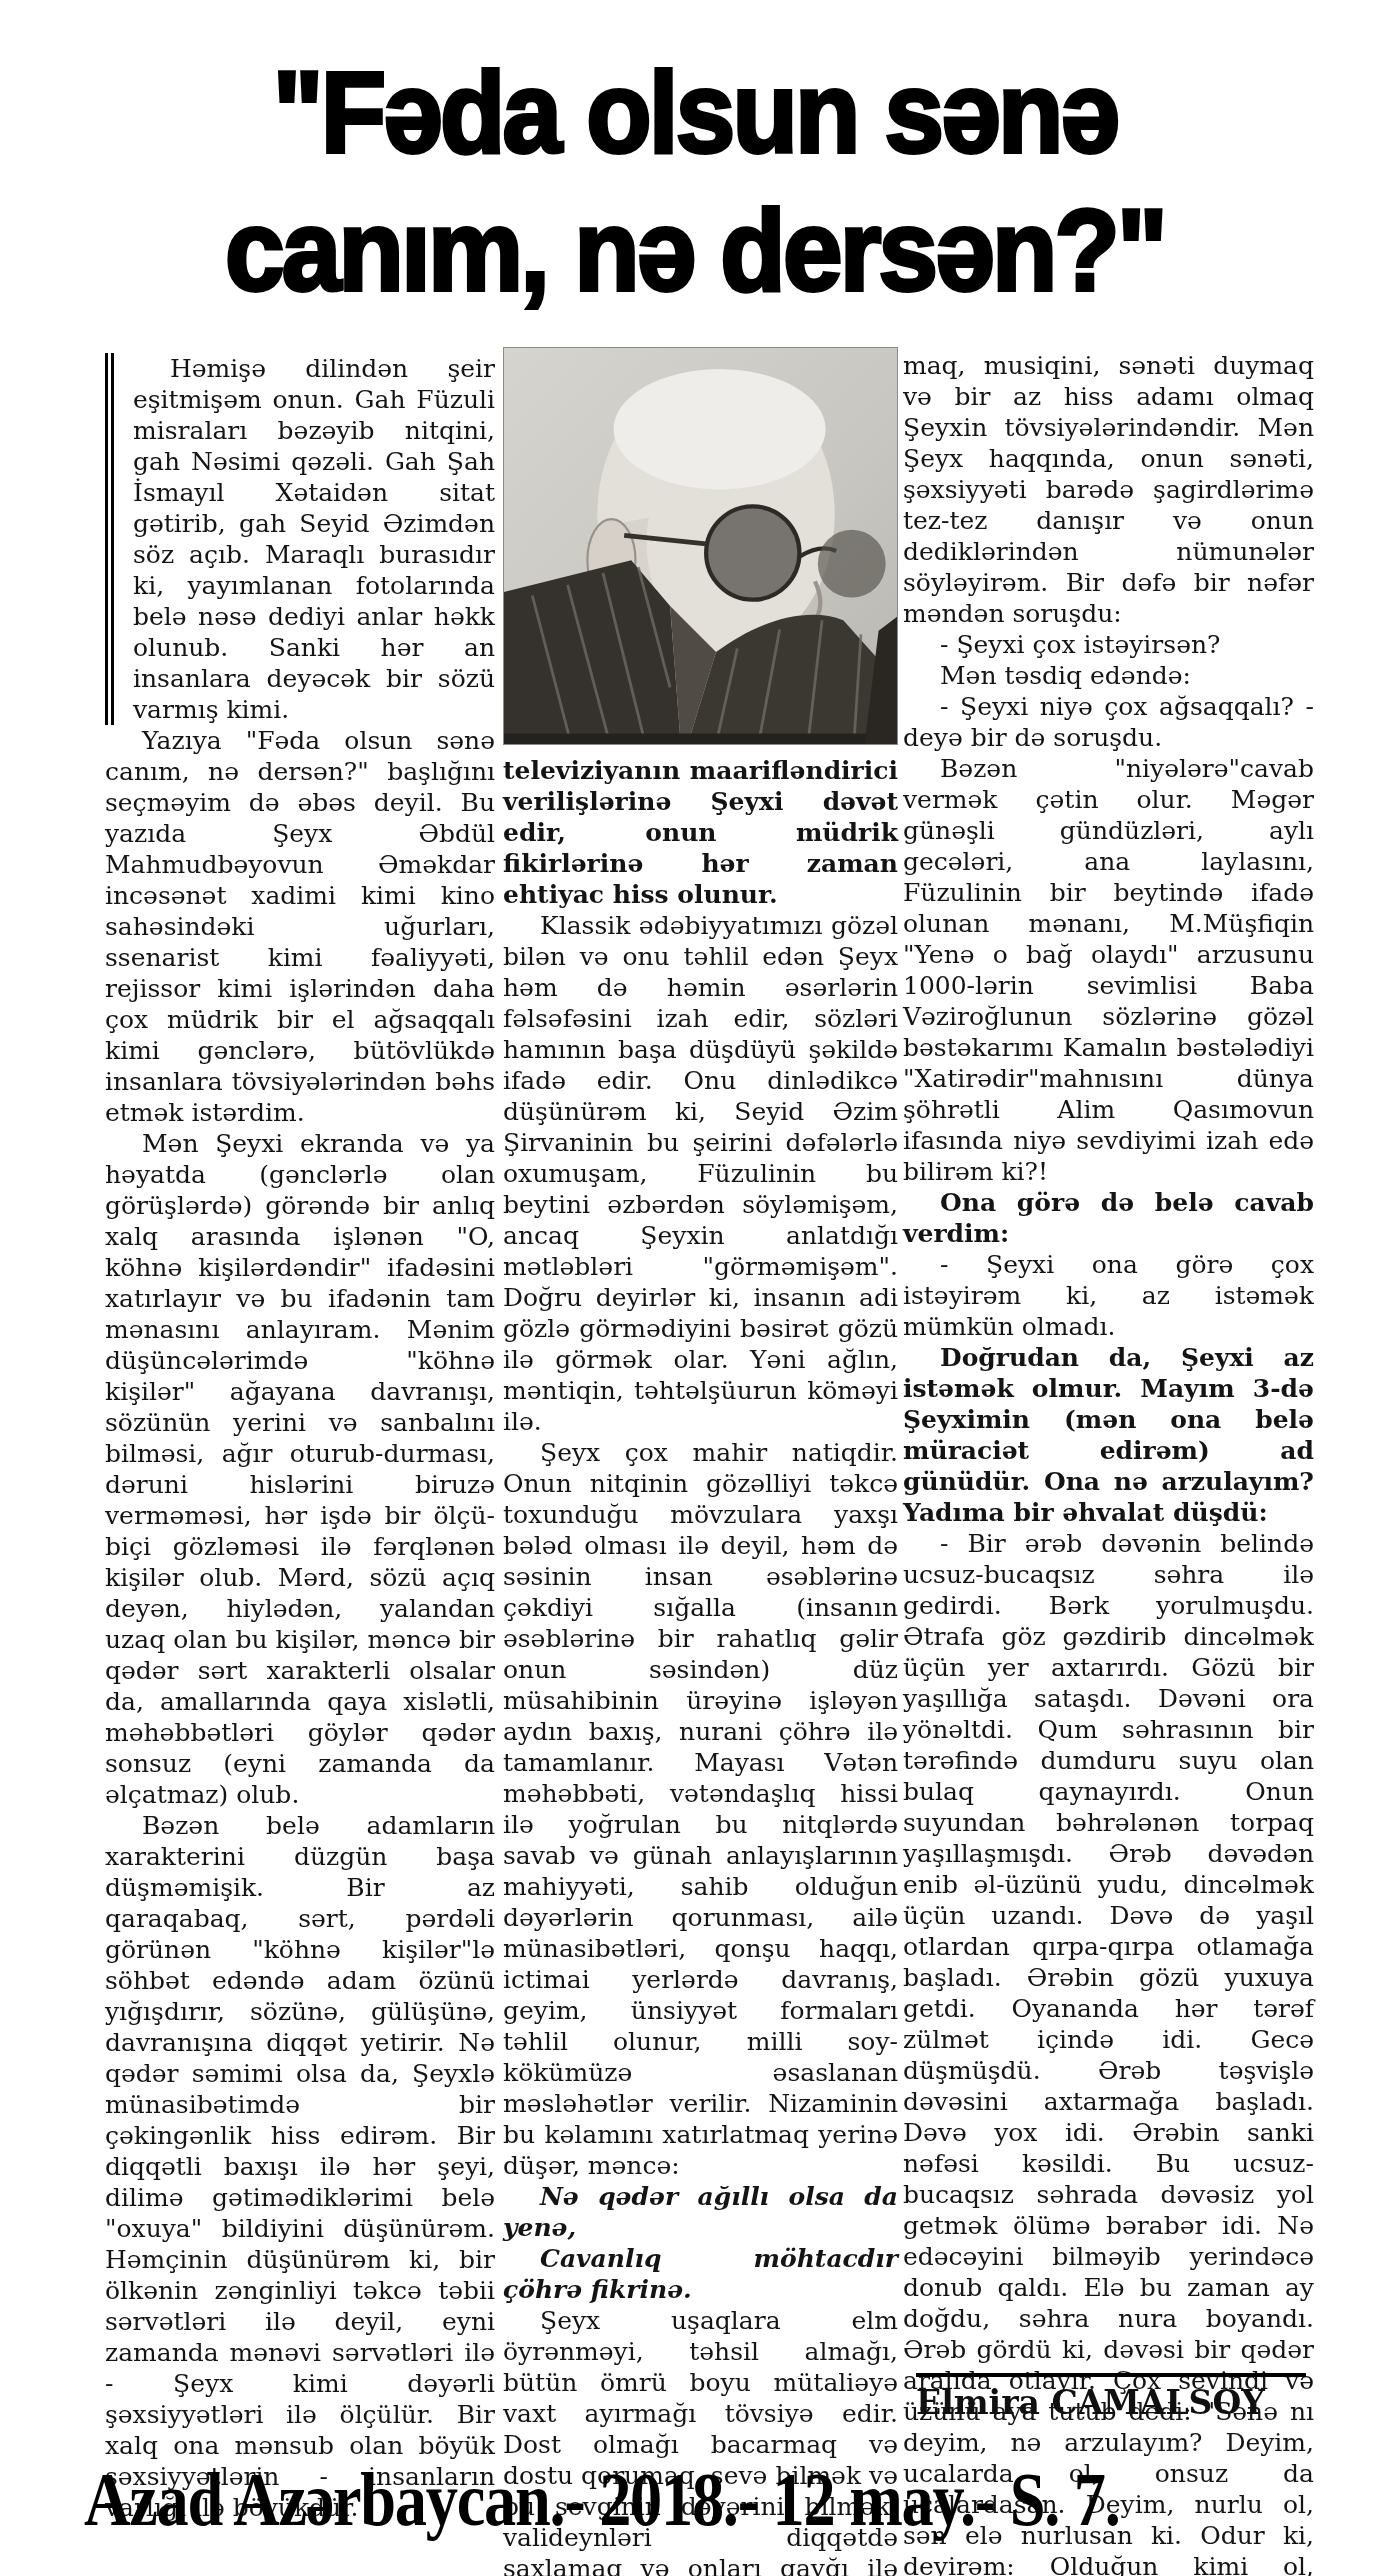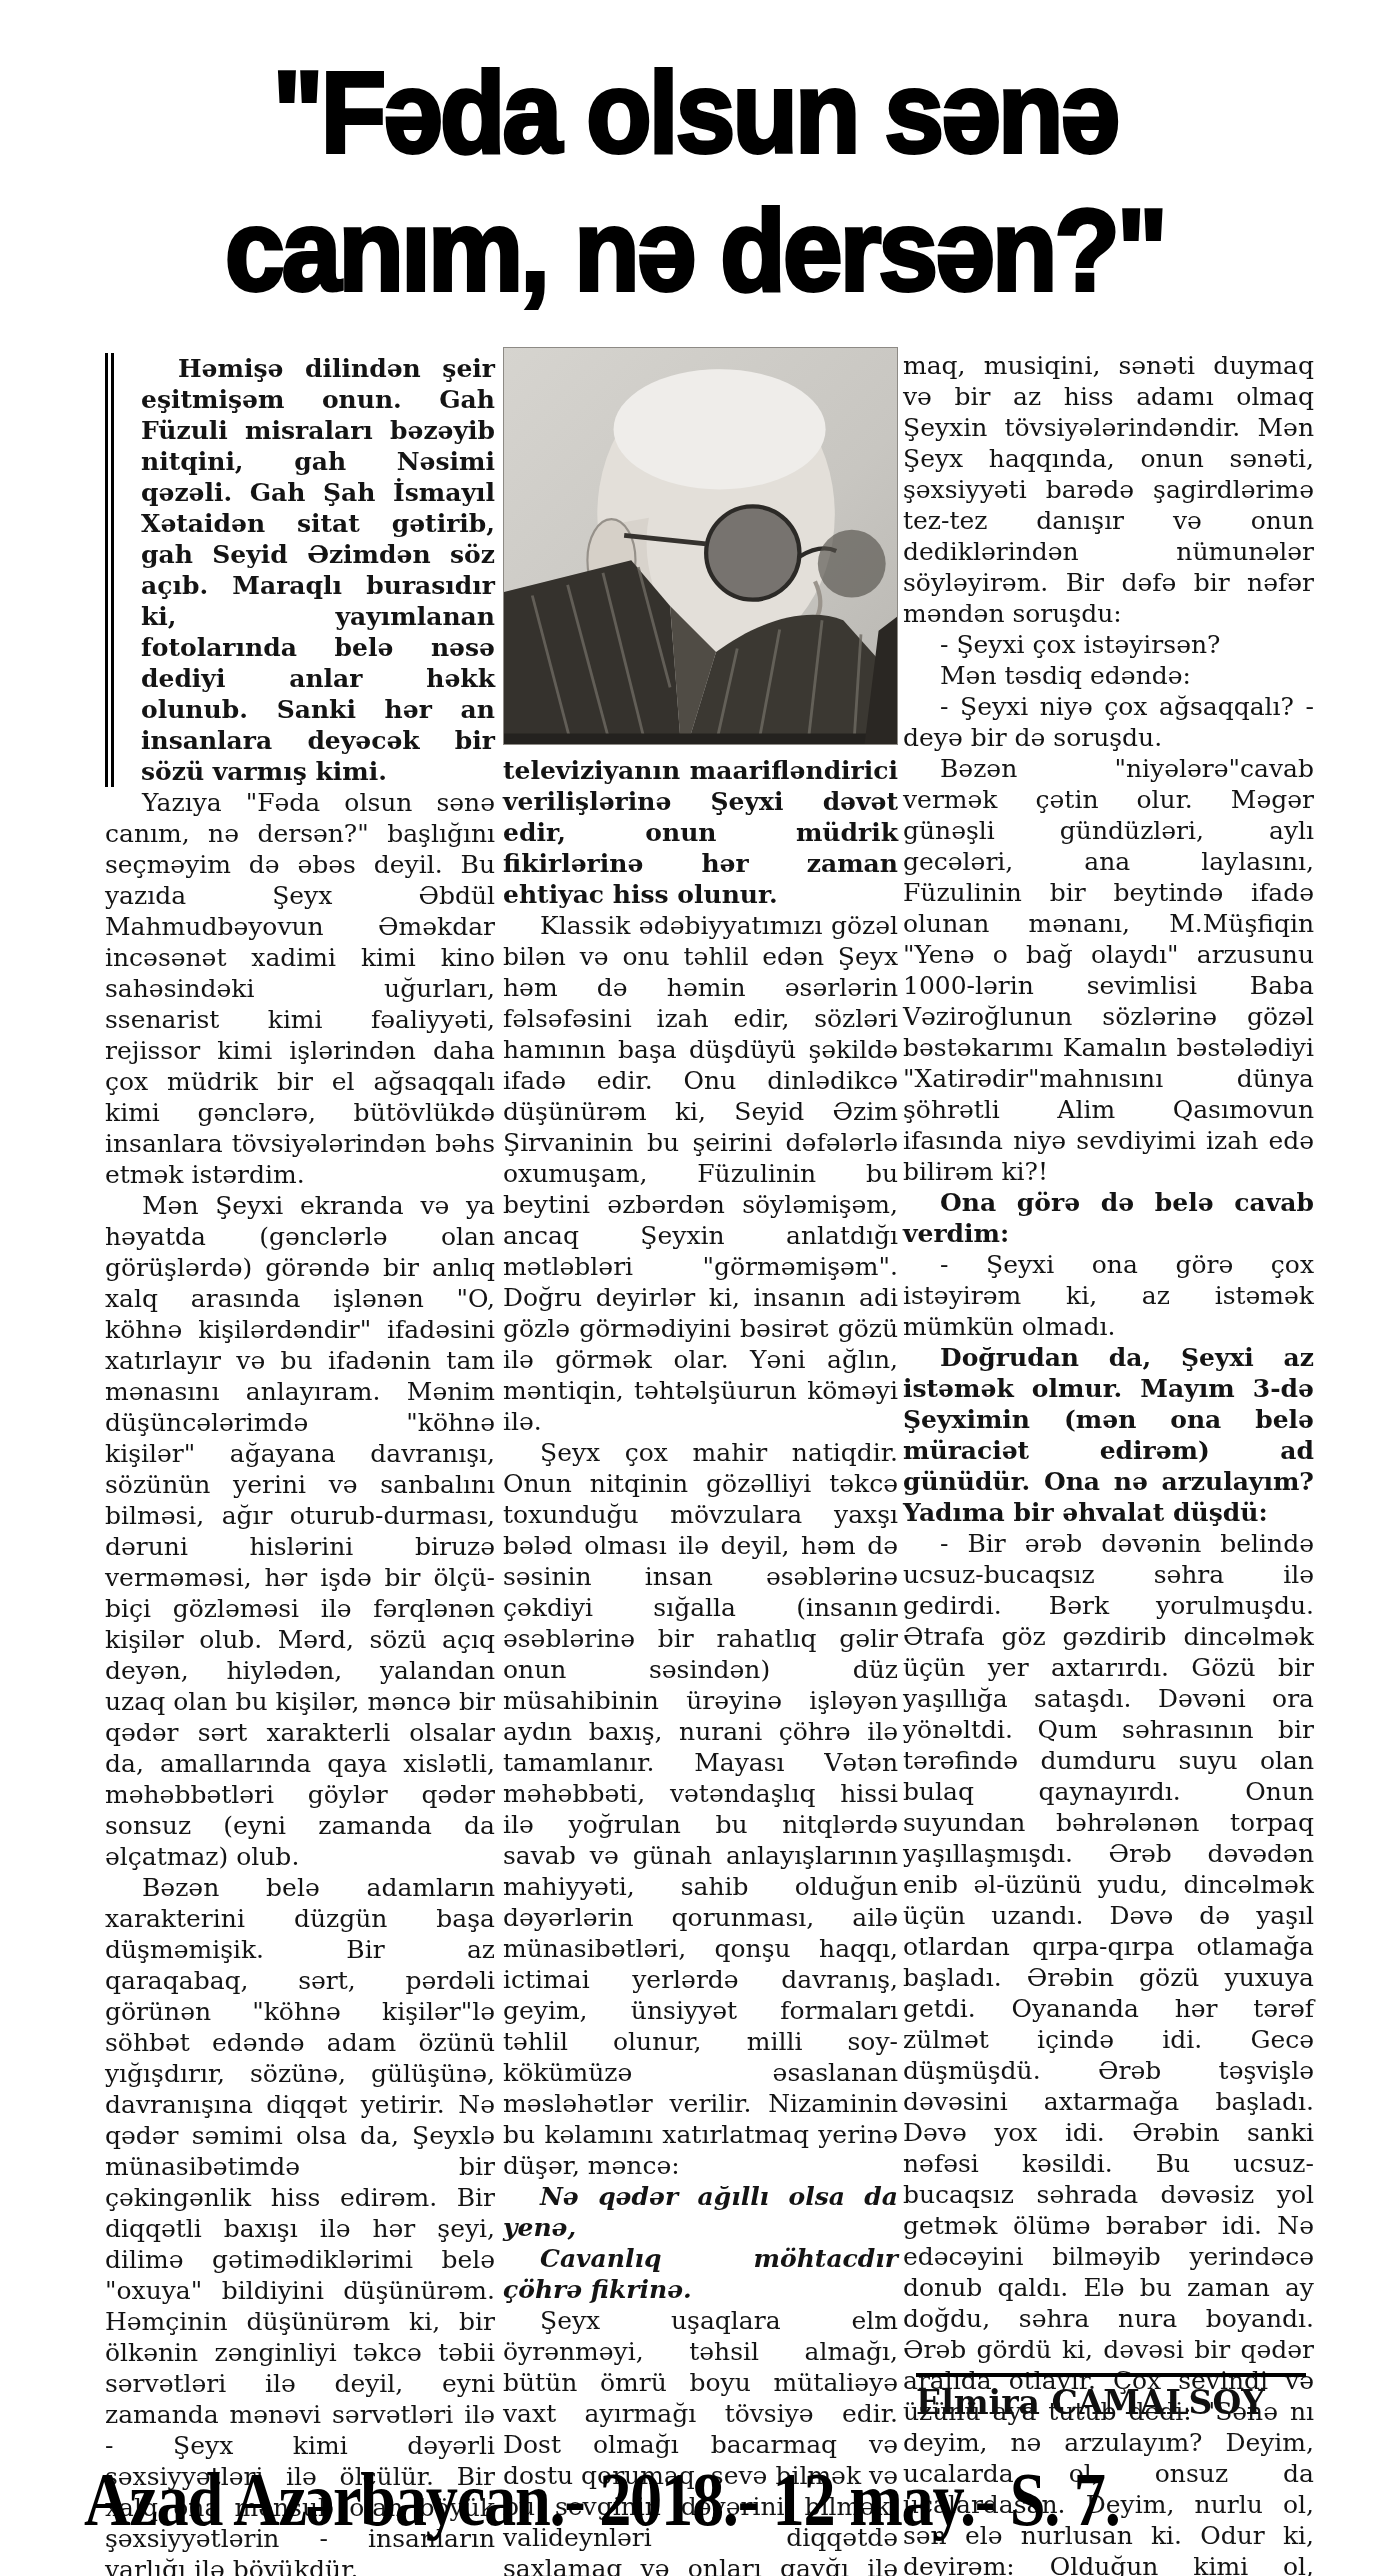--- a/index.html
+++ b/index.html
@@ -21,22 +21,22 @@
     position:absolute;font-size:25px;line-height:31px;text-align:justify;
     color:#141414;
   }
   #col1{left:105px;top:353px;width:390px;}
   #col2{left:503px;top:347px;width:395px;}
   #col3{left:903px;top:350px;width:411px;}
   .col p{margin:0;text-indent:37px;}
   .col p.noindent{text-indent:0;}
   .bold{font-weight:bold;}
   .intro{
-    font-weight:bold;text-indent:0;
-    border-left:9.2px double #000;padding-left:27px;
+    font-weight:normal;text-indent:0;
+    border-left:9.2px double #000;padding-left:19px;
   }
   .verse{font-weight:bold;font-style:italic;text-indent:36px;}
   
   .photo{
     width:395px;height:398px;position:relative;margin:0 0 10px 0;
     border:0.7px solid #8d8a85;box-sizing:border-box;background:#cbc9c4;
   }
   .photo svg{display:block;width:100%;height:100%;}
   
   .byline-rule{position:absolute;left:916px;top:2373px;width:390px;height:3.6px;background:#000;}

